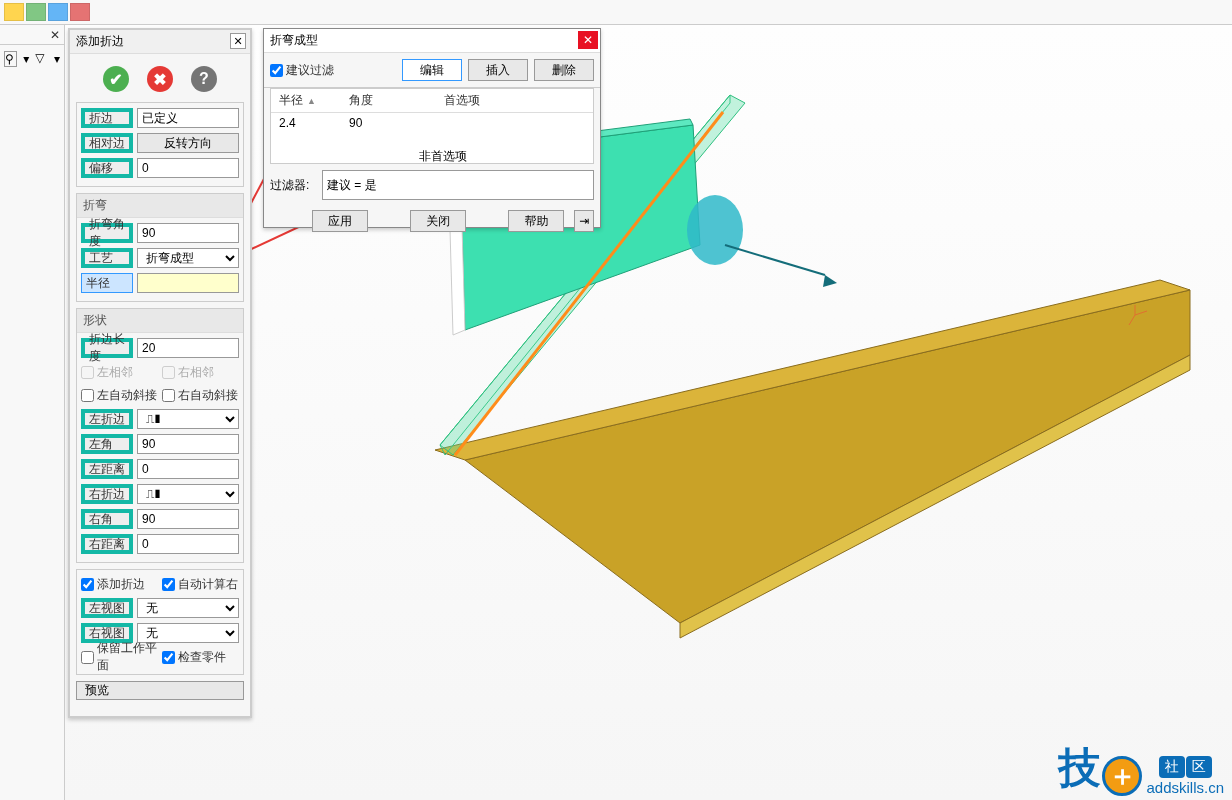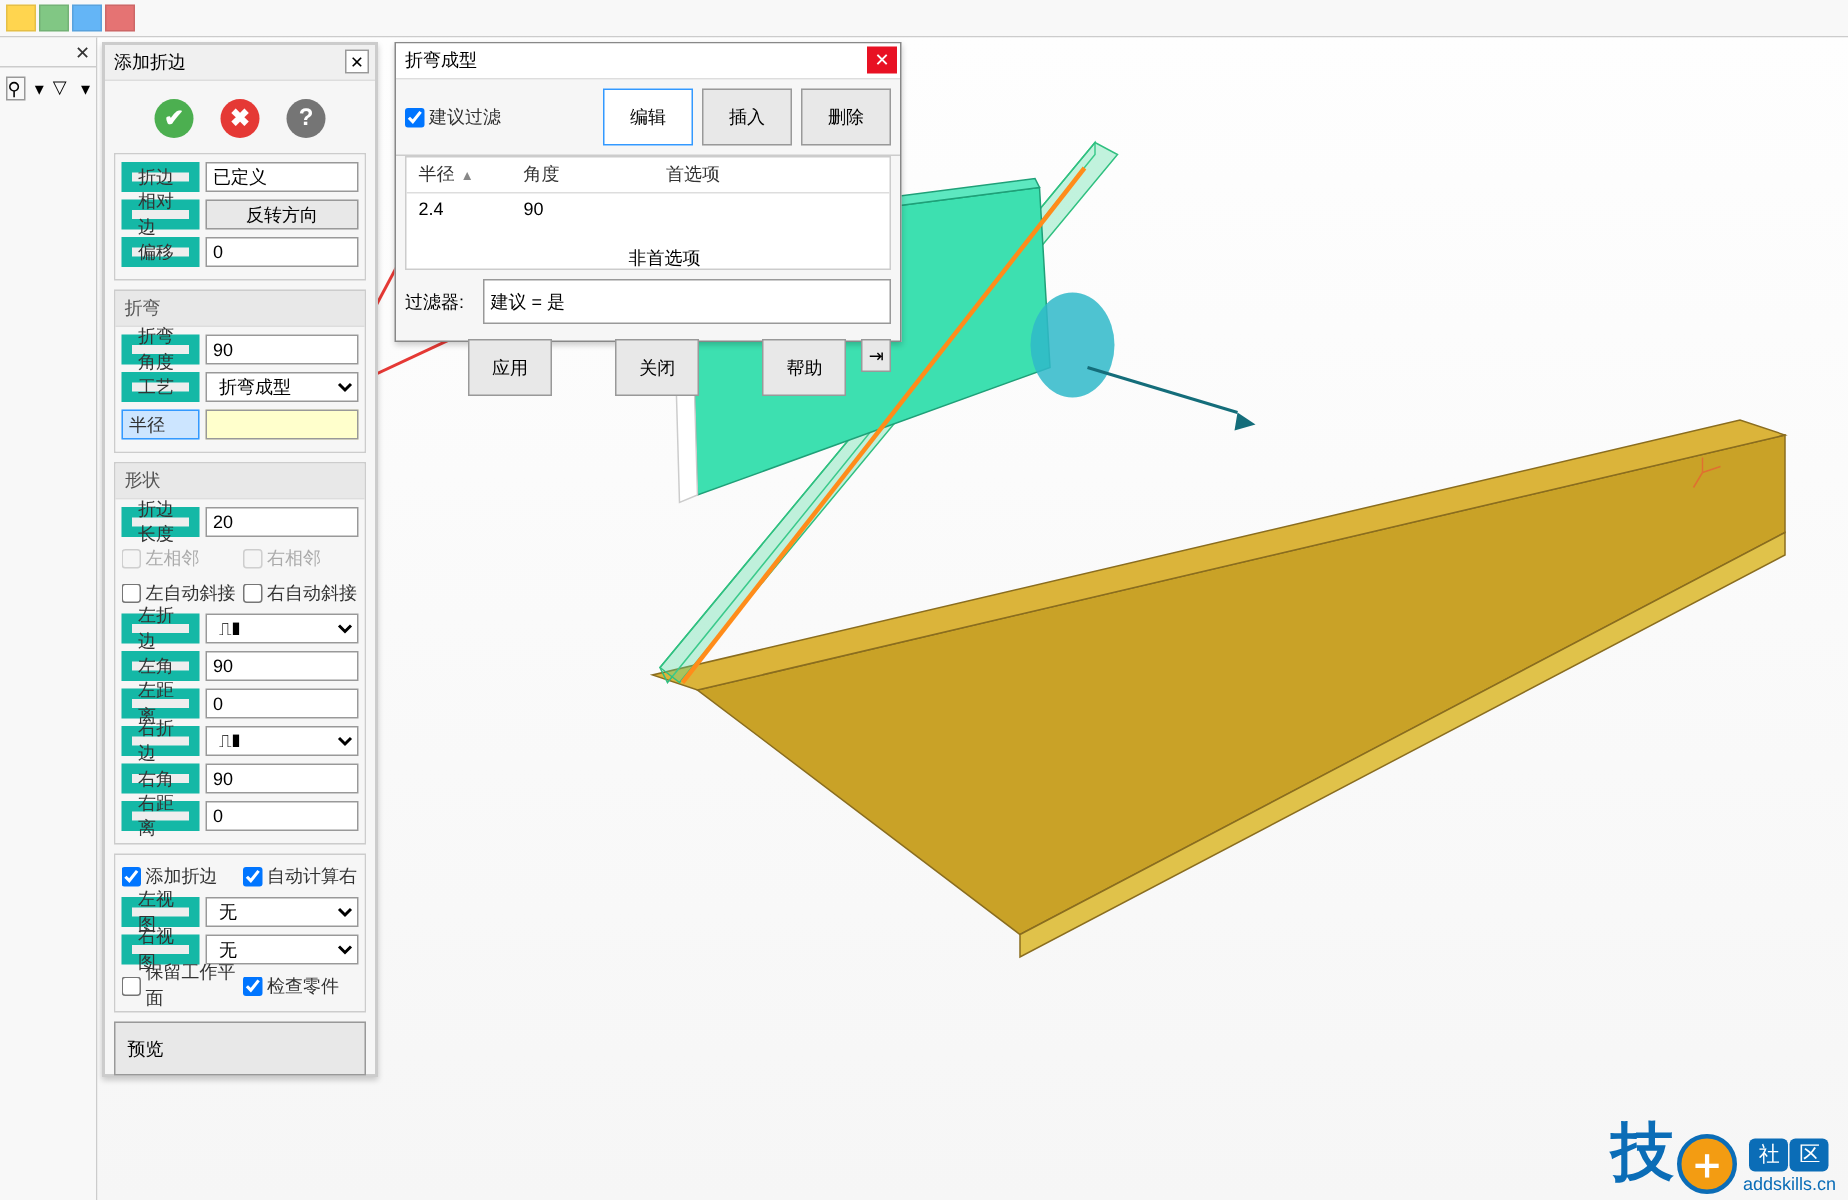--- a/index.html
+++ b/index.html
@@ -26,45 +26,45 @@
 .circ-btn { width: 26px; height: 26px; border-radius: 50%; display:flex; align-items:center; justify-content:center; font-size:16px; font-weight:bold; color:#fff; cursor:pointer; }
 .circ-ok { background: #4caf50; }
 .circ-x { background: #e53935; }
 .circ-q { background: #757575; }
 
 .section { border: 1px solid #ccc; background: #f0f0f0; margin-bottom: 6px; }
 .sec-header { padding: 3px 6px; background: #e8e8e8; font-size: 12px; color:#555; border-bottom: 1px solid #ddd; }
 .sec-body { padding: 4px; background: #f6f6f6; }
 
 .form-row { display: flex; align-items: center; margin-bottom: 3px; height: 22px; gap: 4px; }
-.form-label { width: 52px; font-size: 12px; color: #333; background:#eee; border:7px solid #14b8a6; padding:2px 4px; height:20px; display:flex; align-items:center;}
+.form-label { width: 52px; font-size: 12px; color: #333; background:#eee; border:4px solid #14b8a6; padding:2px 4px; height:20px; display:flex; align-items:center;}
 .form-value { flex: 1; }
 .form-value input, .form-value select, .btn-small, .val-box {
   width: 100%; height: 20px; border: 1px solid #999; padding: 1px 4px; font-size: 12px; background: #fff;
 }
 .btn-small { background:#e8e8e8; text-align:center; cursor:pointer; display:flex; align-items:center; justify-content:center;}
 .val-box { display:flex; align-items:center; }
 .highlight { background: #ffffcc !important; border:1px solid #3399ff; }
 .highlight-label { background: #cce5ff; border:1px solid #3399ff;}
 
 .form-row2 { display:flex; gap:4px; margin-bottom:3px; align-items:center; height:20px;}
 .chk { display:flex; align-items:center; gap:3px; font-size:12px; color:#333;}
 .chk.disabled { color:#aaa; }
 .chk input { width:13px; height:13px; }
 
 .half { flex: 1; }
 
-.preview-btn { width: 100%; height: 36px; background:#e8e8e8; border:1px solid #999; text-align:left; padding:0 8px; cursor:pointer;}
+.preview-btn { width: 100%; height: 19px; background:#e8e8e8; border:1px solid #999; text-align:left; padding:0 8px; cursor:pointer;}
 
 
 .panel-bend { left: 263px; top: 28px; width: 338px; height: 200px; background:#f6f6f6; border:1px solid #888;}
 .panel-bend .panel-title { background: #fff; }
 .panel-bend .close2 { position:absolute; right:2px; top:2px; width:20px; height:18px; background:#e81123; color:#fff; display:flex; align-items:center; justify-content:center; font-size:12px; cursor:pointer;}
 .bend-toolbar { display:flex; align-items:center; padding:6px; gap:6px; border-bottom:1px solid #ccc;}
-.bend-btn { width:60px; height:38px; border:1px solid #999; background:#e8e8e8; display:flex; align-items:center; justify-content:center; cursor:pointer;}
+.bend-btn { width:60px; height:22px; border:1px solid #999; background:#e8e8e8; display:flex; align-items:center; justify-content:center; cursor:pointer;}
 .bend-btn.active { border:1px solid #3399ff; background:#fff;}
 .bend-table { height: 76px; background:#fff; border:1px solid #ccc; margin: 0 6px; }
 .bend-th { display:flex; border-bottom:1px solid #ddd; }
 .bend-th div { padding:3px 8px; font-size:12px; color:#333;}
 .bend-th .c1 { width:70px; }
 .bend-th .c2 { width:70px; }
 .bend-th .c3 { flex:1;margin-left:25px; }
 .bend-tr { display:flex; }
 .bend-tr div { padding:3px 8px; font-size:12px;}
 .bend-tr .c1 { width:70px; }
@@ -79,21 +79,21 @@
 
 
 .scene { position:absolute; left:0; top:0; width:100%; height:100%; }
 
 
 .logo-wm { position:absolute; right:8px; bottom:4px; display:flex; align-items:flex-end; gap:4px; }
 .logo-txt { font-size:42px; font-weight:900; color:#0b6db7; letter-spacing:-2px; font-family: Arial Black, sans-serif;}
 .logo-plus { width:40px; height:40px; border-radius:50%; background:#f39c12; color:#fff; display:flex; align-items:center; justify-content:center; font-size:28px; font-weight:bold; border:3px solid #0b6db7;}
 .logo-side { display:flex; flex-direction:column; align-items:center; }
 .logo-sq { background:#0b6db7; color:#fff; width:26px; height:22px; display:flex; align-items:center; justify-content:center; font-size:14px; border-radius:4px; margin-bottom:1px;}
-.logo-url { font-size:12px; color:#0b6db7; }
+.logo-url { font-size:15px; color:#0b6db7; }
 
 
 .arrow-svg { position:absolute; left:0; top:0; width:100%; height:100%; pointer-events:none; }
 
 .sort-arrow { font-size:9px; color:#888; margin-left:4px;}
 </style>
 </head>
 <body>
 
 <div class="toolbar-top">

